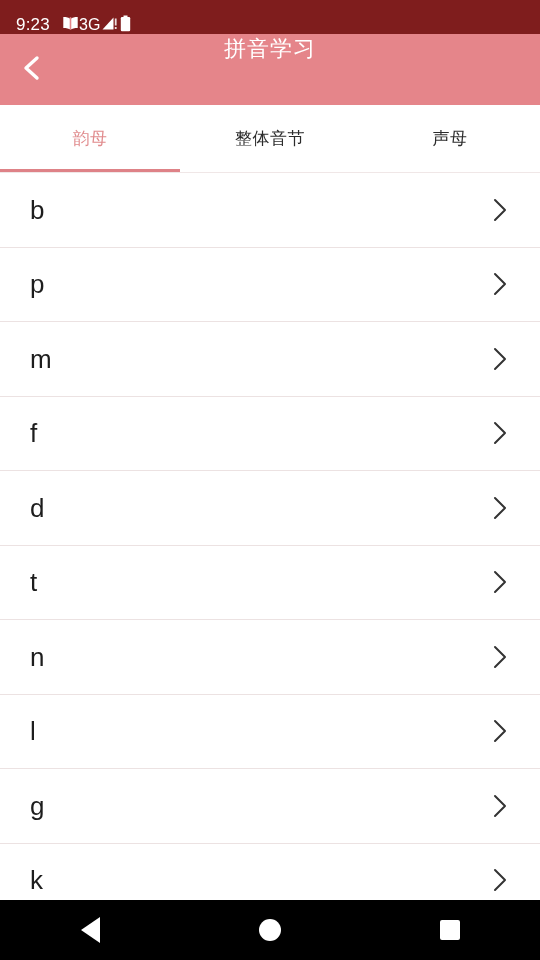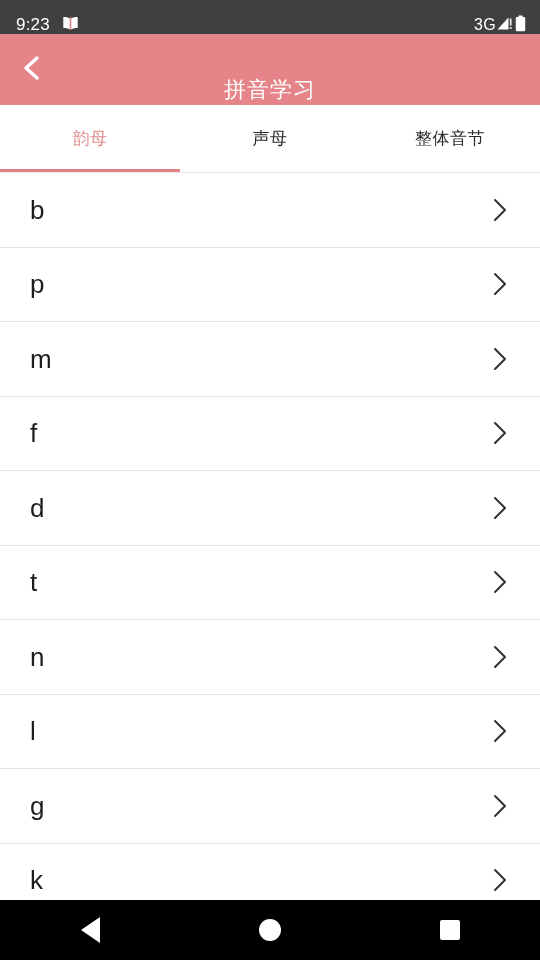--- a/index.html
+++ b/index.html
@@ -6,35 +6,35 @@
   html, body {
     width:540px; height:960px;
     font-family:"Liberation Sans","DejaVu Sans",sans-serif;
     background:#ffffff;
     overflow:hidden;
   }
   #app { position:relative; width:540px; height:960px; background:#fff; }
 
   
   .statusbar {
-    height:34px; background:#404040;
-    display:flex; align-items:center; justify-content:space-between;
+    height:34px; background:#7f1d1d;
+    display:flex; align-items:center; justify-content:flex-start;
     padding:16px 14px 0 16px;
     color:#ffffff;
   }
   .sb-left { display:flex; align-items:center; gap:12px; }
   .sb-time { font-size:17px; letter-spacing:.2px; color:#fff; }
   .sb-right { display:flex; align-items:center; gap:0; }
   .sb-3g { font-size:16px; color:#fff; letter-spacing:.3px; }
   .sb-icon { display:block; }
 
   
   .header {
     height:71px; background:#E5858A;
-    display:flex; align-items:flex-end; position:relative;
+    display:flex; align-items:flex-start; position:relative;
   }
   .back-btn {
     width:62px; height:71px;
     display:flex; align-items:center; justify-content:center;
     cursor:pointer;
   }
   .header-title {
     position:absolute; left:0; right:0; text-align:center;
     font-size:22px; color:#ffffff; font-weight:500; letter-spacing:1px;
     pointer-events:none;
@@ -136,24 +136,24 @@
       </span>
     </div>
     <div class="header-title">拼音学习</div>
   </div>
 
   <div class="tabbar">
     <div class="tab active">
       <span>韵母</span>
     </div>
     <div class="tab">
+      <span>整体音节</span>
+    </div>
+    <div class="tab">
       <span>声母</span>
-    </div>
-    <div class="tab">
-      <span>整体音节</span>
     </div>
   </div>
 
   <div class="clip">
     <div class="list">
 
       <div class="row">
         <div class="row-label">b</div>
         <div class="chev">
           <svg width="20" height="30" viewBox="0 0 20 30" aria-hidden="true">

